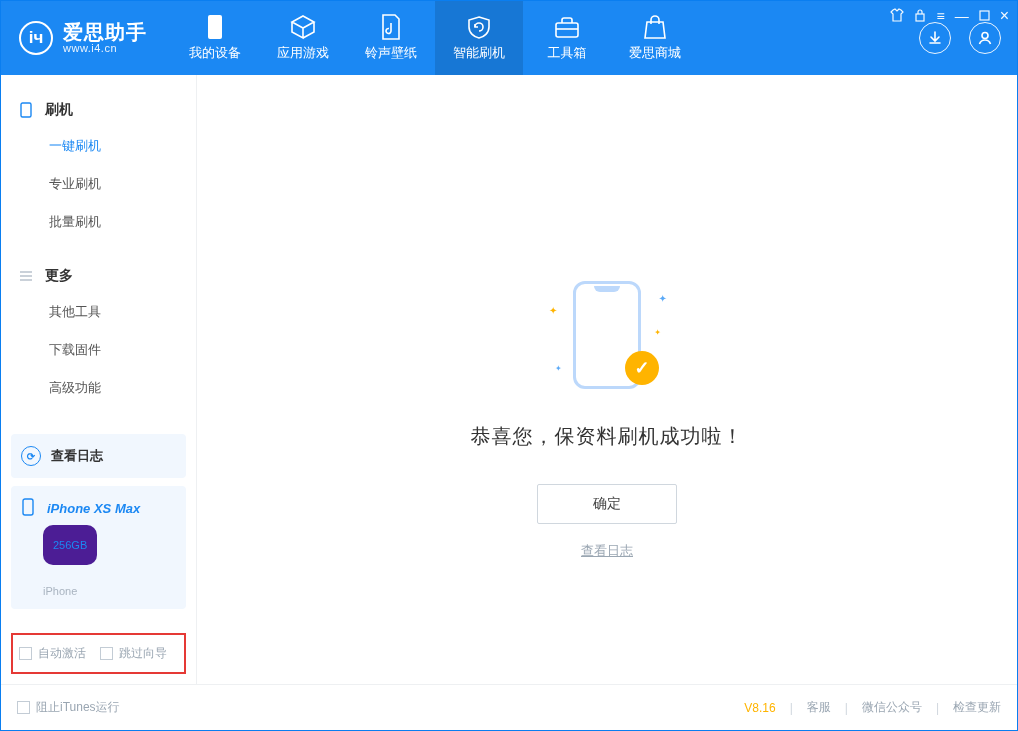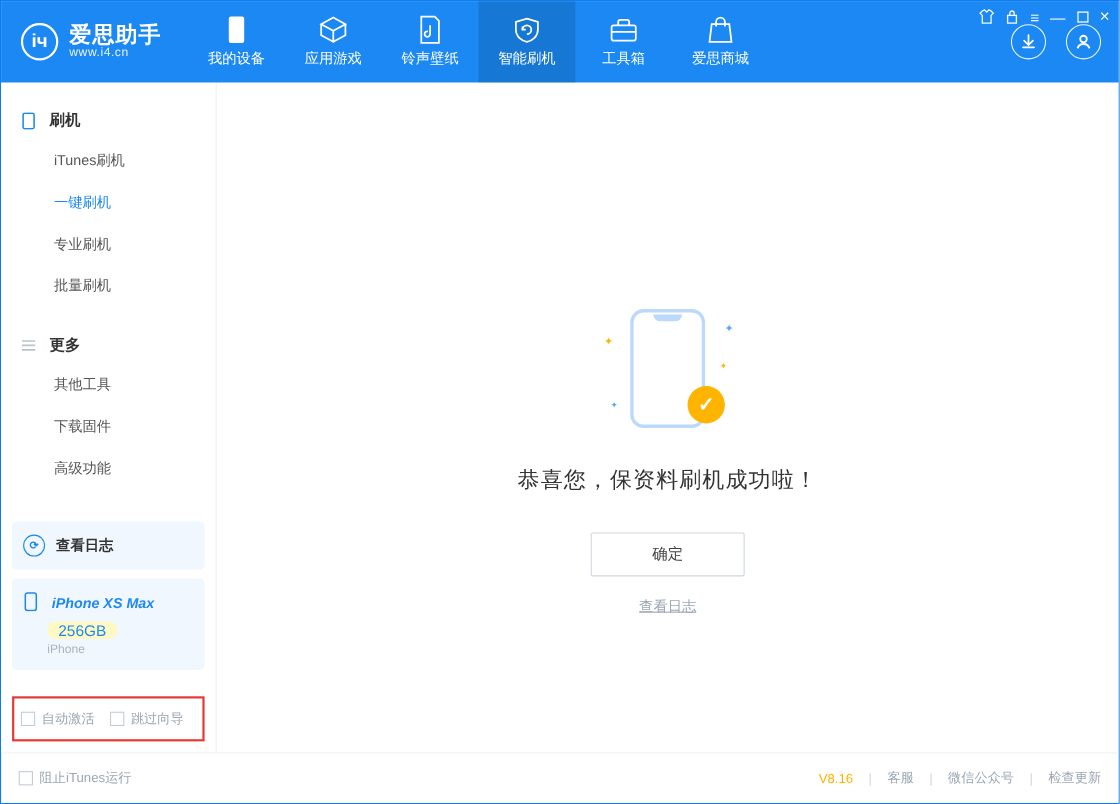--- a/index.html
+++ b/index.html
@@ -23,22 +23,22 @@
 .side-group-header .ico { color:#1b88f3; width:16px; display:flex; }
 .side-item { padding: 10px 18px 10px 48px; font-size: 13px; color:#555; cursor:pointer; }
 .side-item.active { color:#1b88f3; }
 .side-sep { height: 18px; }
 .device-cards { padding: 0 10px 8px; }
 .card { background:#f1f7fe; border-radius:4px; padding: 12px 10px; margin-bottom:8px; font-size:13px; }
 .mode-card { display:flex; align-items:center; gap:10px; color:#333; font-weight:600;}
 .mode-dot { width:20px; height:20px; border-radius:50%; border:1.5px solid #1b88f3; display:flex; align-items:center; justify-content:center; color:#1b88f3; font-size:10px;}
 .dev-card .name { color:#1b88f3; font-weight:600; margin-left:4px; }
 .dev-row1 { display:flex; align-items:center; gap:8px;font-style:italic;}
-.dev-badge { display:inline-block; background:#fef9c3; color:#1b88f3; border-radius:10px; font-size:14px; padding:0 10px; margin-top:6px; margin-left:22px;}
-.dev-sub { font-size:11px; color:#a9b4c0; margin-left:22px; margin-top:4px;}
+.dev-badge { display:inline-block; background:#4c1d95; color:#1b88f3; border-radius:10px; font-size:11px; padding:14px 10px; margin-top:6px; margin-left:22px;}
+.dev-sub { font-size:11px; color:#a9b4c0; margin-left:22px; margin-top:20px;}
 .checks { border: 2px solid #e53935; margin: 8px 10px 10px; padding: 10px 6px; display:flex; gap:14px; align-items:center; }
 .cb { display:flex; align-items:center; gap:6px; font-size:12px; color:#9aa6b2; cursor:pointer;}
 .cb .box { width:13px; height:13px; border:1px solid #c3ccd5; background:#fff;}
 .main { flex:1; display:flex; flex-direction:column; align-items:center; justify-content:flex-start; padding-top: 200px; position:relative; }
 .illus { position:relative; width:120px; height:120px; margin-bottom: 28px;}
 .phone { position:absolute; left:26px; top:6px; width:68px; height:108px; border:3px solid #bcd8fb; border-radius:12px; background:#fff;}
 .phone:before { content:""; position:absolute; top:2px; left:50%; transform:translateX(-50%); width:26px; height:6px; background:#bcd8fb; border-radius:0 0 6px 6px;}
 .check { position:absolute; right:8px; bottom:10px; width:34px; height:34px; border-radius:50%; background:#ffb400; display:flex; align-items:center; justify-content:center; color:#fff; font-size:18px; font-weight:bold;}
 .spark { position:absolute; font-size:10px; }
 .spark.a { left:2px; top:30px; color:#ffb400;}
@@ -162,21 +162,20 @@
     <div class="sidebar">
       <div class="side-scroll">
         <div class="side-group-header">
           <span class="ico">
               <svg width="14" height="16" viewBox="0 0 14 16">
                 <rect x="2" y="1" width="10" height="14" rx="1.5" fill="none" stroke="#1b88f3" stroke-width="1.4"></rect>
               </svg>
             </span>
           <span>刷机</span>
         </div>
-        <div class="side-item">iTunes刷机</div>
         <div class="side-item active">一键刷机</div>
         <div class="side-item">专业刷机</div>
         <div class="side-item">批量刷机</div>
         <div class="side-sep"></div>
         <div class="side-group-header">
           <span class="ico" style="color:#b8c2cc;">
               <svg width="14" height="12" viewBox="0 0 14 12">
                 <line x1="1" y1="2" x2="13" y2="2" stroke="#b8c2cc" stroke-width="1.5"></line>
                 <line x1="1" y1="6" x2="13" y2="6" stroke="#b8c2cc" stroke-width="1.5"></line>
                 <line x1="1" y1="10" x2="13" y2="10" stroke="#b8c2cc" stroke-width="1.5"></line>

